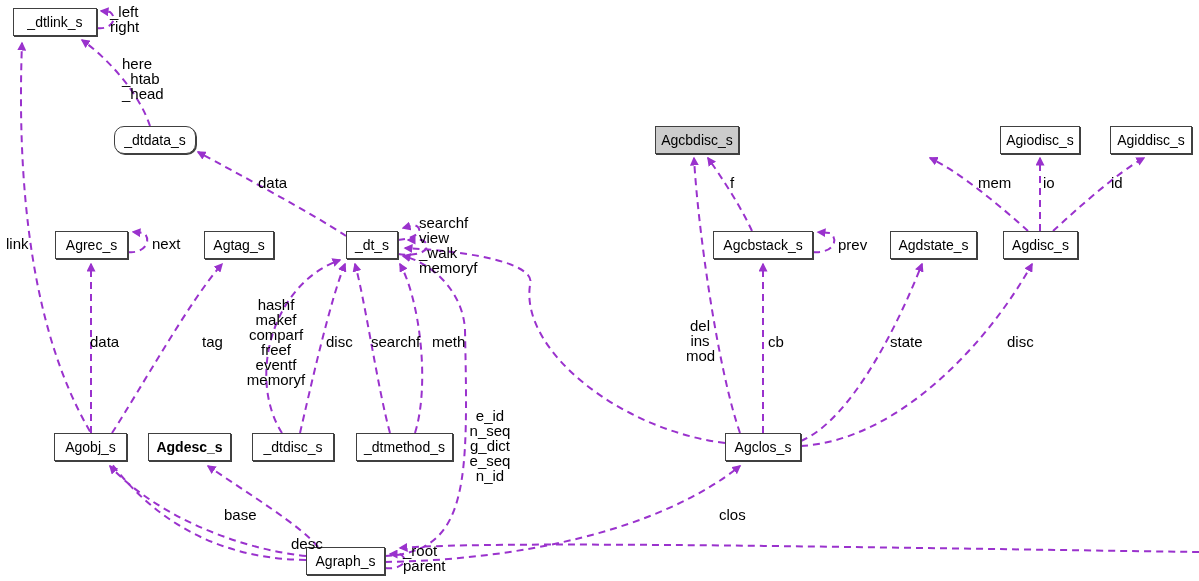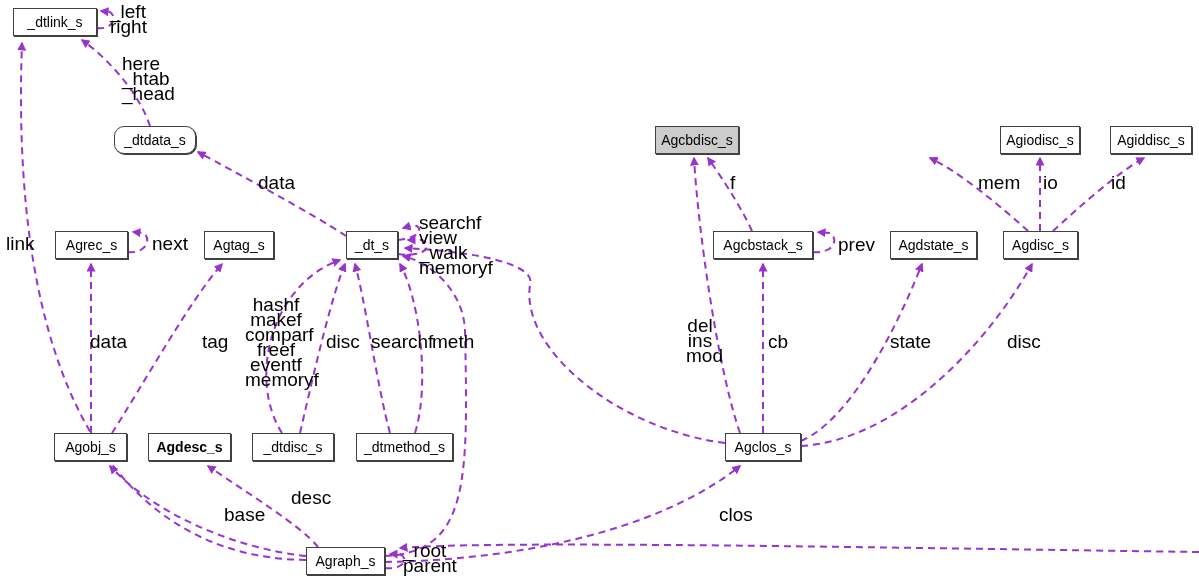--- a/index.html
+++ b/index.html
@@ -38,21 +38,21 @@
     justify-content: center;
     white-space: nowrap;
     box-shadow: 1px 1px 0 0 #404040;
     z-index: 5;
   }
   .node.highlight {
     background: #cccccc;
   }
   .edge-label {
     position: absolute;
-    font-size: 19px;
+    font-size: 15px;
     color: #000000;
     line-height: 15px;
     white-space: pre;
     z-index: 6;
   }
   .edge-label.ctr { text-align: center; }
 </style>
 </head>
 <body>
 
@@ -203,19 +203,24 @@
 memoryf</div>
   <div class="edge-label" style="left:326px; top:334px;">disc</div>
   <div class="edge-label" style="left:371px; top:334px;">searchf</div>
   <div class="edge-label" style="left:432px; top:334px;">meth</div>
   <div class="edge-label ctr" style="left:686px; top:318px; width:28px;">del
 ins
 mod</div>
   <div class="edge-label" style="left:768px; top:334px;">cb</div>
   <div class="edge-label" style="left:890px; top:334px;">state</div>
   <div class="edge-label" style="left:1007px;top:334px;">disc</div>
+  <div class="edge-label ctr" style="left:468px; top:408px; width:44px;">e_id
+n_seq
+g_dict
+e_seq
+n_id</div>
   <div class="edge-label" style="left:224px; top:507px;">base</div>
-  <div class="edge-label" style="left:291px; top:490px;">desc</div>
+  <div class="edge-label" style="left:291px; top:536px;">desc</div>
   <div class="edge-label" style="left:719px; top:507px;">clos</div>
   <div class="edge-label" style="left:403px; top:543px;">_root
 parent</div>
 
 </div>
 
 </body></html>

